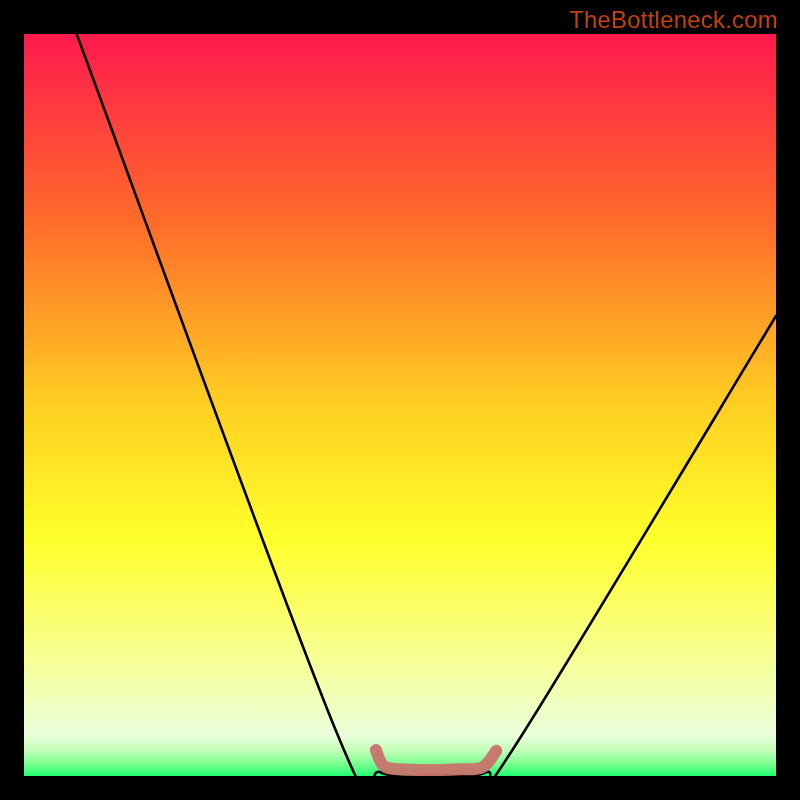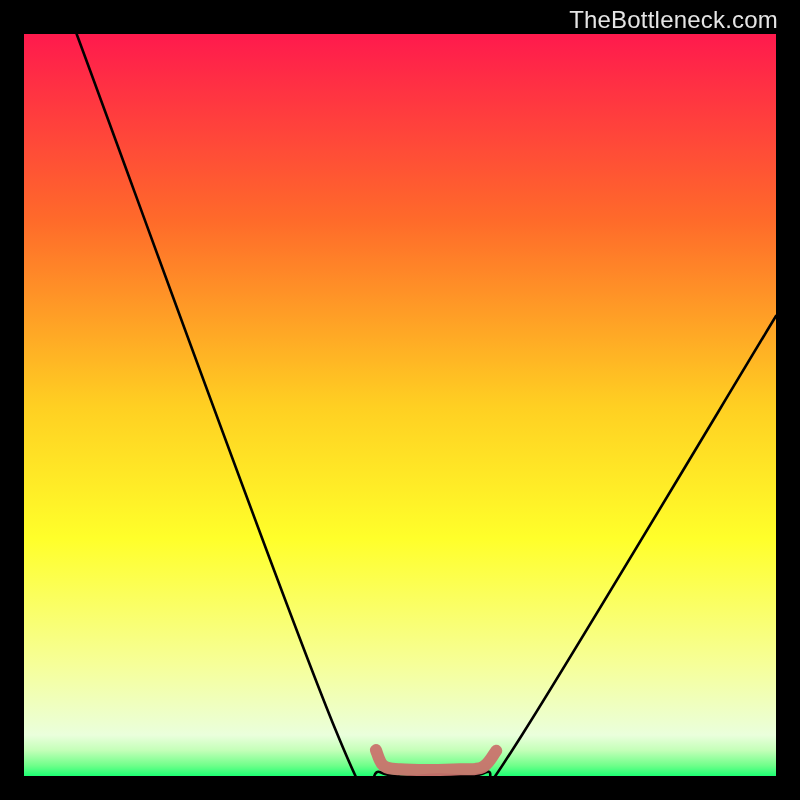--- a/index.html
+++ b/index.html
@@ -16,21 +16,21 @@
       background: #000;
       position: relative;
     }
     .watermark {
       position: absolute;
       top: 6px;
       right: 22px;
       font-family: Arial, Helvetica, sans-serif;
       font-size: 24px;
       font-weight: 400;
-      color: #e5e5e5;
+      color: #c2410c;
       letter-spacing: 0.2px;
       z-index: 10;
     }
     .plot-area {
       position: absolute;
       left: 24px;
       top: 34px;
       width: 752px;   
       height: 742px;  
     }

